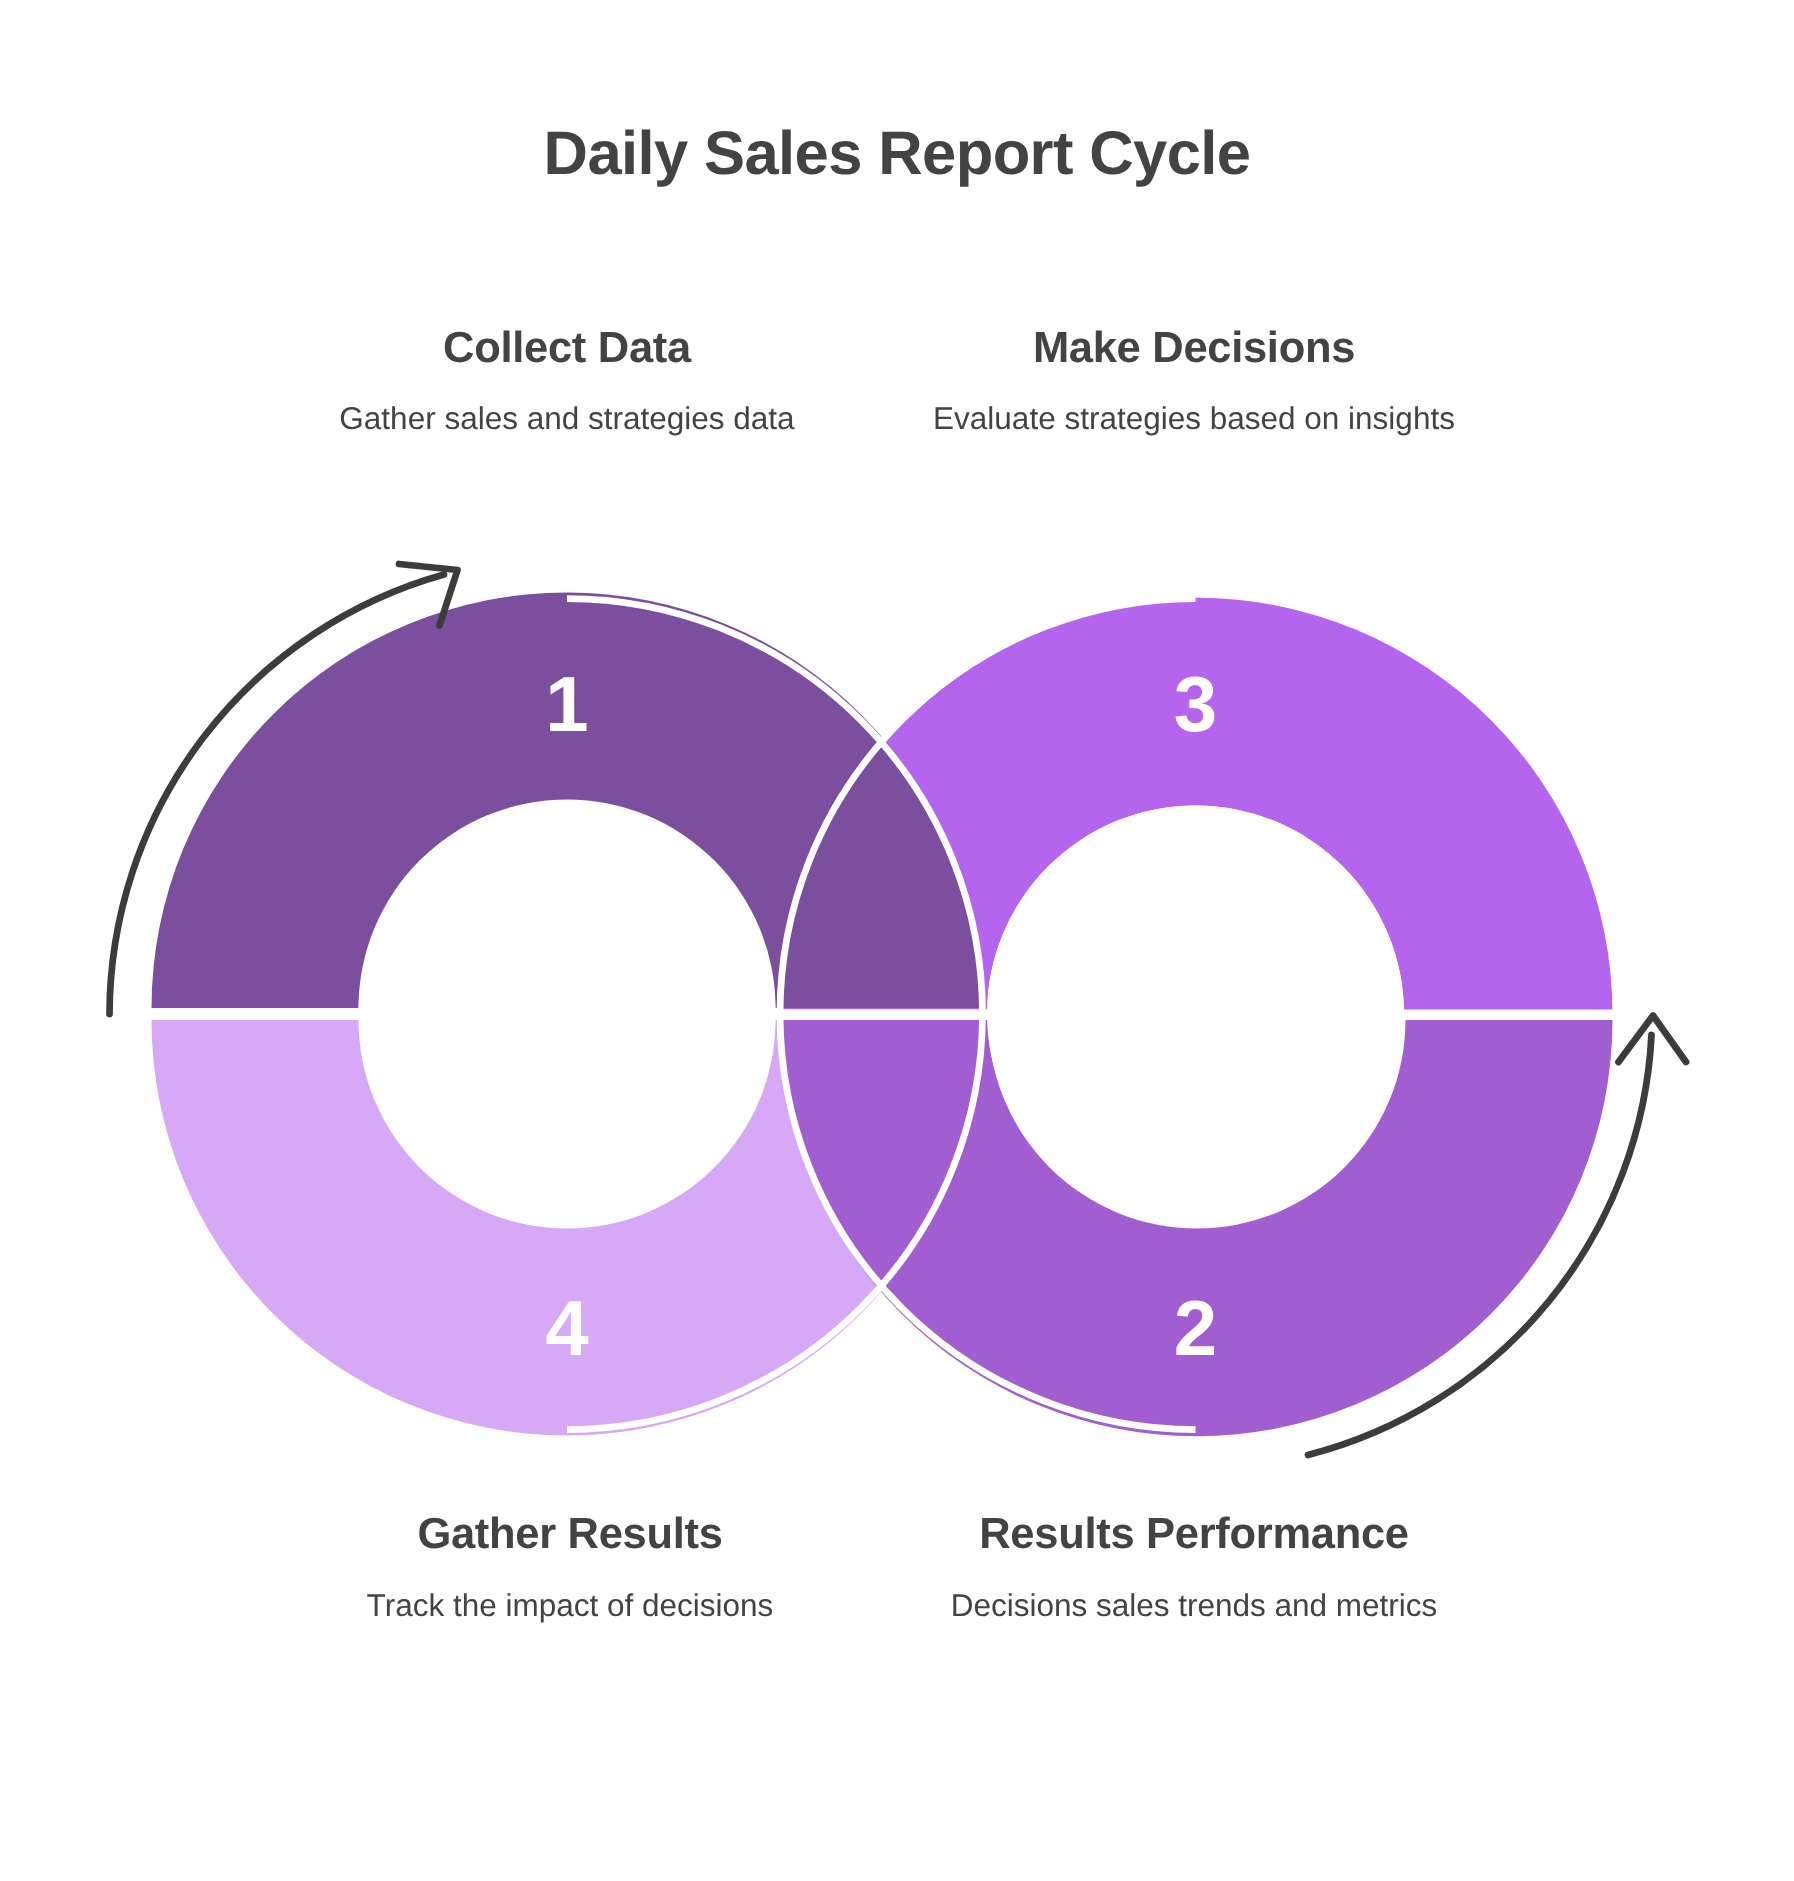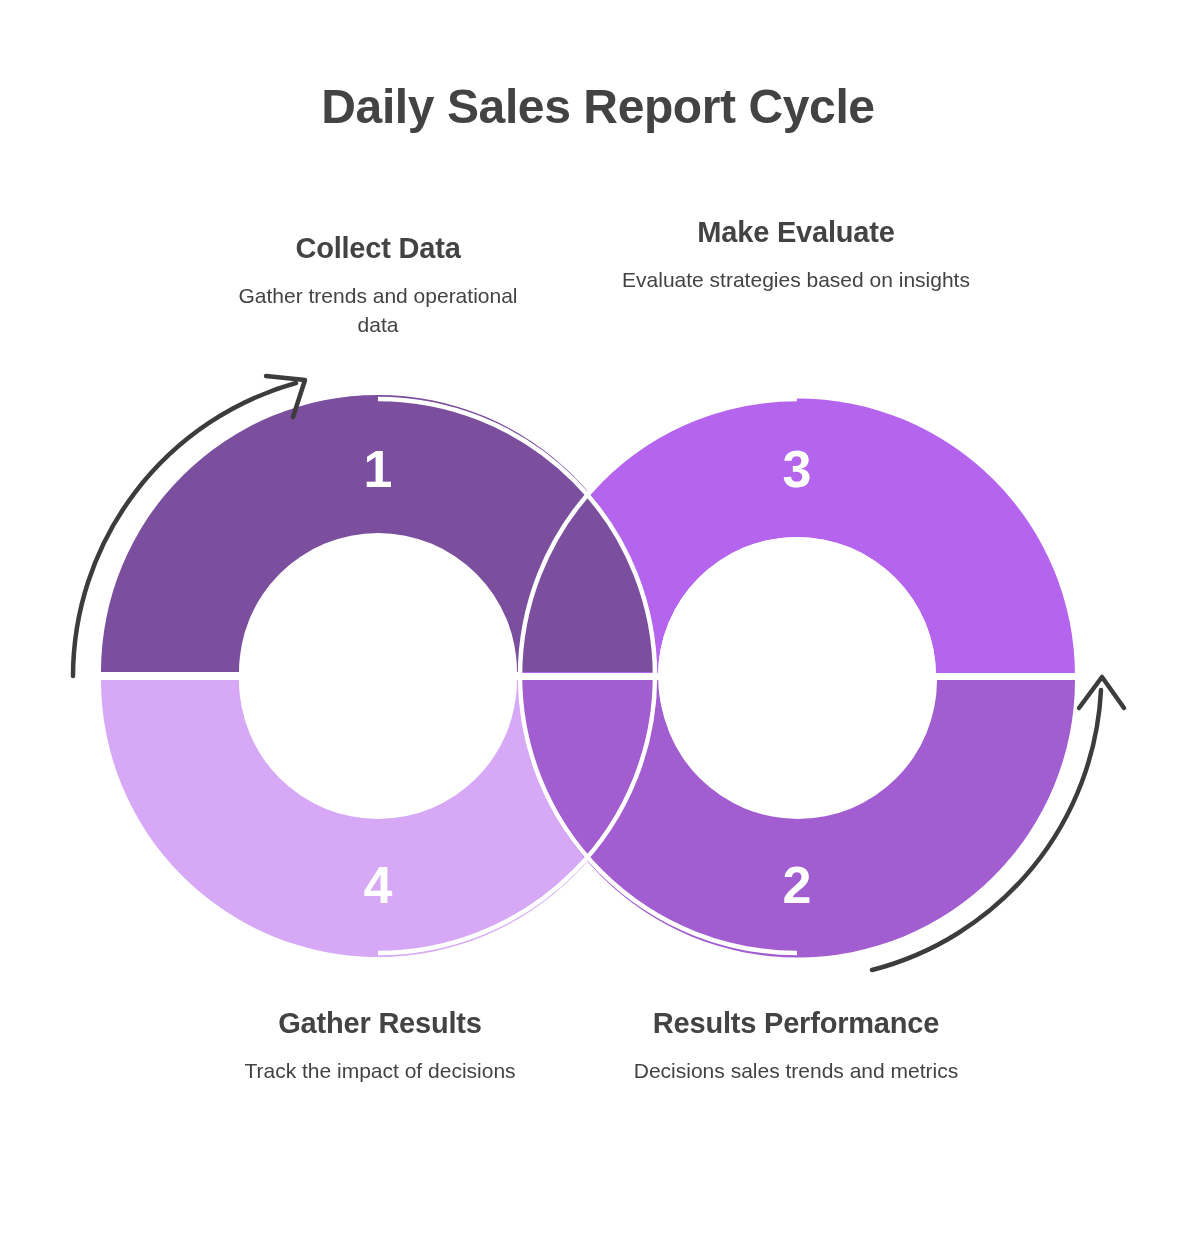--- a/index.html
+++ b/index.html
@@ -21,21 +21,21 @@
     overflow: hidden;
   }
 
   
   .title {
     position: absolute;
     left: 0;
     top: 79px;
     width: 1196px;
     text-align: center;
-    font-size: 48px;
+    font-size: 41px;
     font-weight: bold;
     color: #434343;
     letter-spacing: -0.4px;
     line-height: 1.15;
   }
 
   
   .step-block {
     position: absolute;
     text-align: center;
@@ -50,21 +50,21 @@
   }
   .step-desc {
     font-size: 21px;
     font-weight: normal;
     color: #434343;
     line-height: 1.38;
     margin: 0;
     padding-top: 16px;
   }
 
-  #block-collect  { left: 218px;  top: 215px; width: 320px; margin-top: 16px; }
+  #block-collect  { left: 218px;  top: 215px; width: 320px; }
   #block-decide   { left: 615px;  top: 215px; width: 362px; }
   #block-monitor  { left: 213px;  top: 1006px; width: 334px; }
   #block-analyze  { left: 615px;  top: 1006px; width: 362px; }
 
   
   #diagram {
     position: absolute;
     left: 0;
     top: 0;
     width: 1196px;
@@ -79,25 +79,25 @@
 </style>
 </head>
 <body style="background: rgb(255, 255, 255);">
 
 <div id="canvas">
 
   <div class="title">Daily Sales Report Cycle</div>
 
   <div class="step-block" id="block-collect">
     <div class="step-heading">Collect Data</div>
-    <div class="step-desc">Gather trends and operational data</div>
+    <div class="step-desc">Gather sales and strategies data</div>
   </div>
 
   <div class="step-block" id="block-decide">
-    <div class="step-heading">Make Evaluate</div>
+    <div class="step-heading">Make Decisions</div>
     <div class="step-desc">Evaluate strategies based on insights</div>
   </div>
 
   <div class="step-block" id="block-monitor">
     <div class="step-heading">Gather Results</div>
     <div class="step-desc">Track the impact of decisions</div>
   </div>
 
   <div class="step-block" id="block-analyze">
     <div class="step-heading">Results Performance</div>

